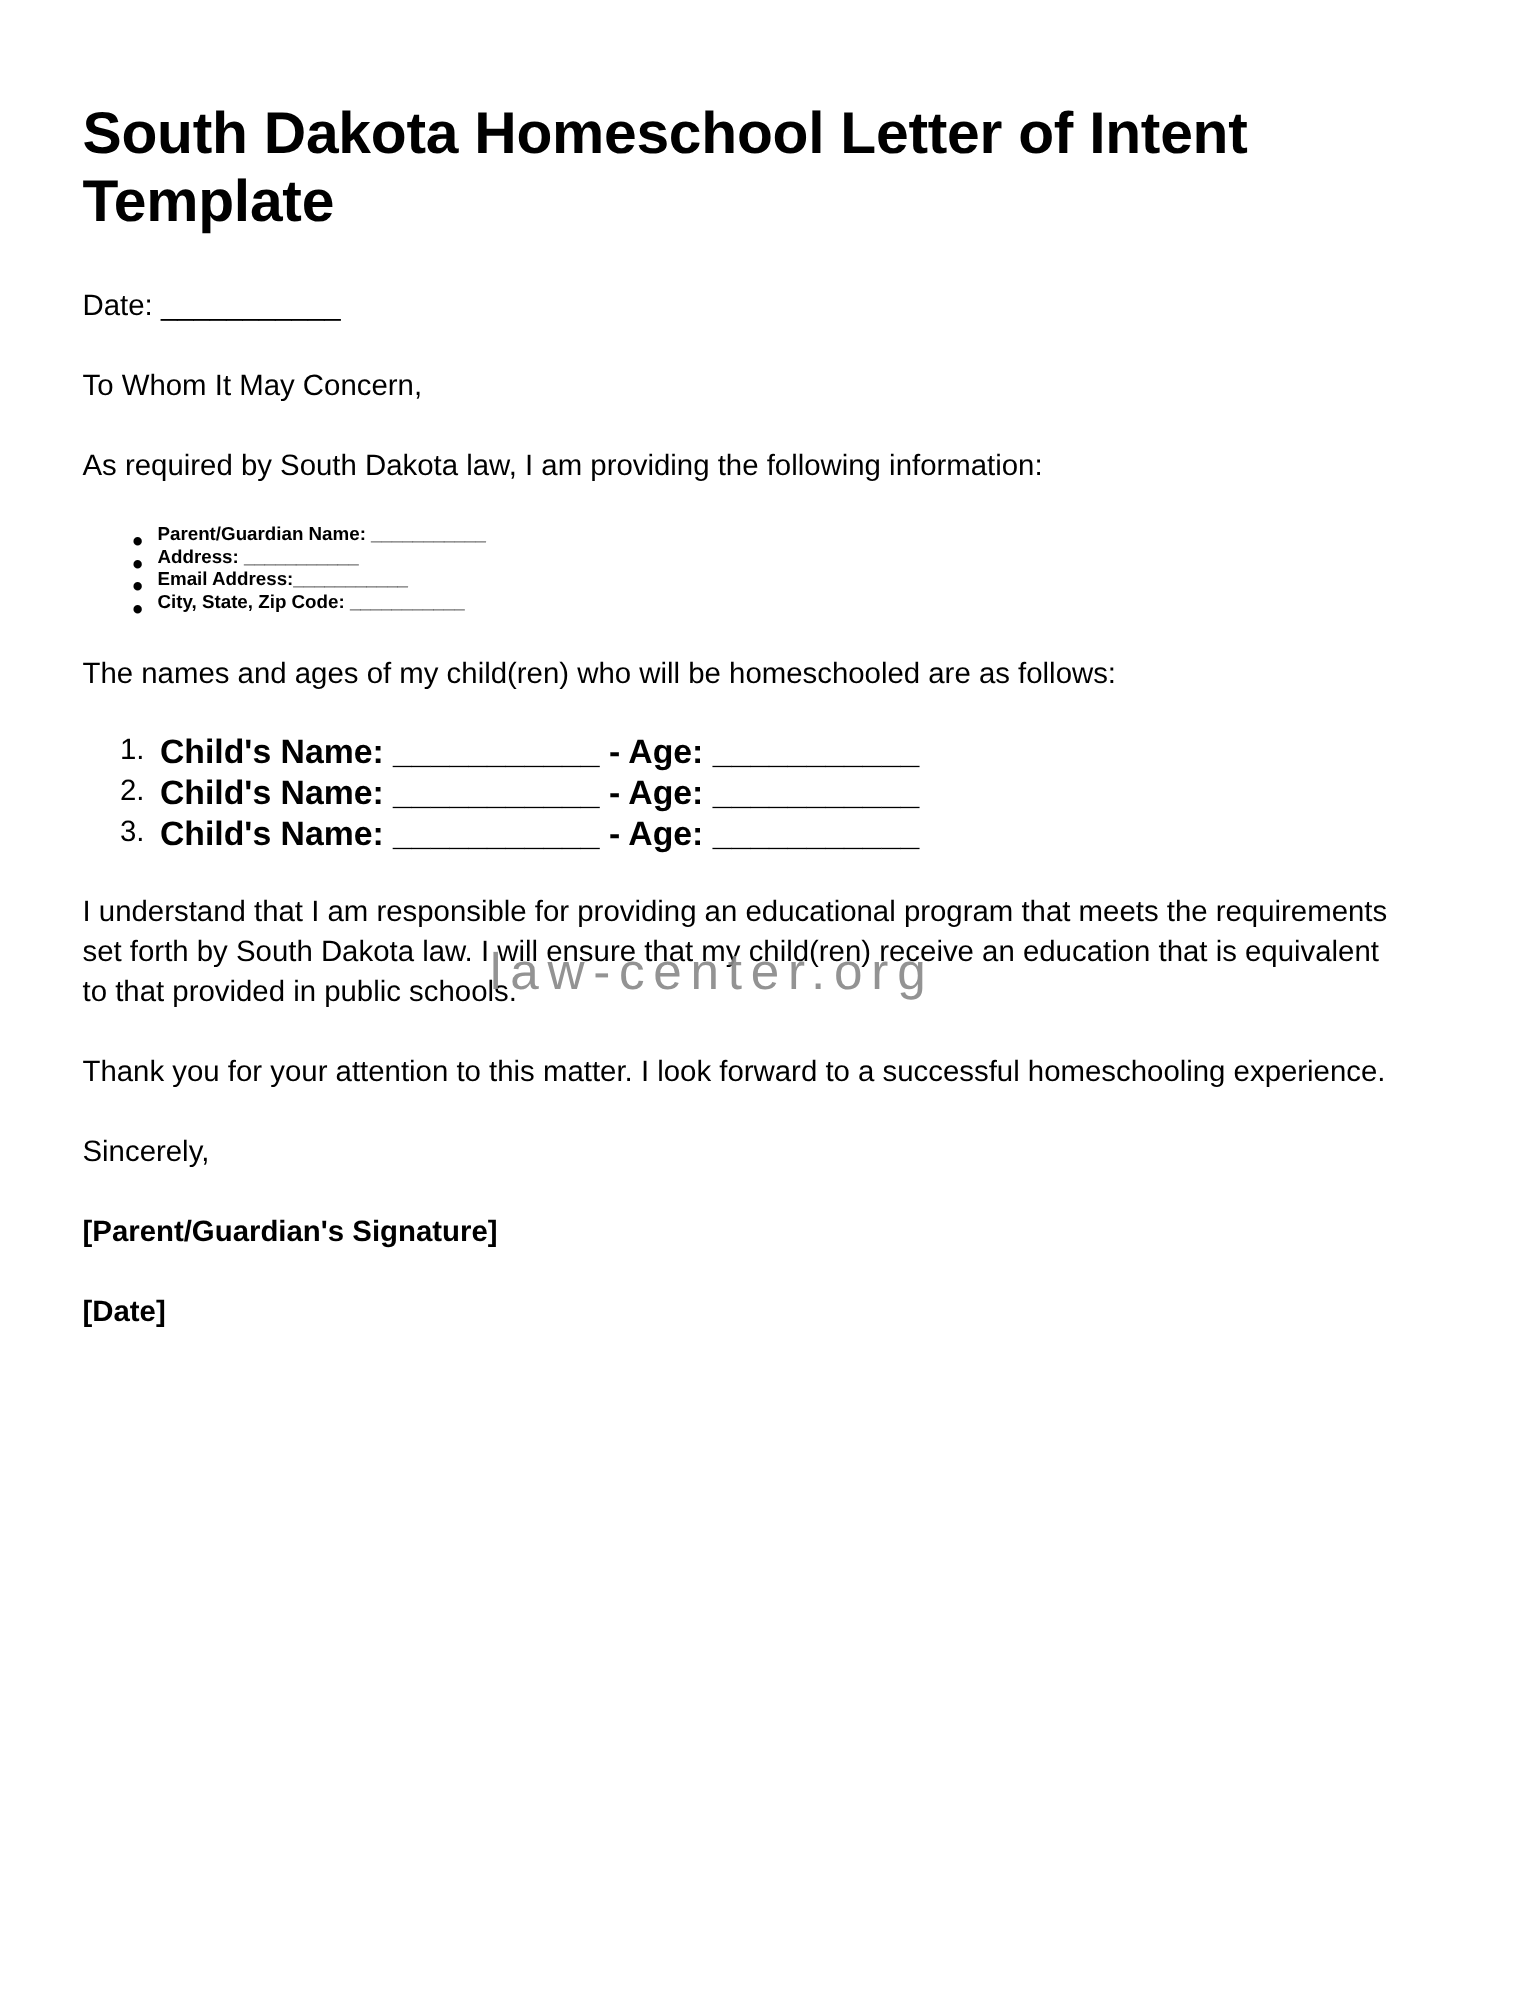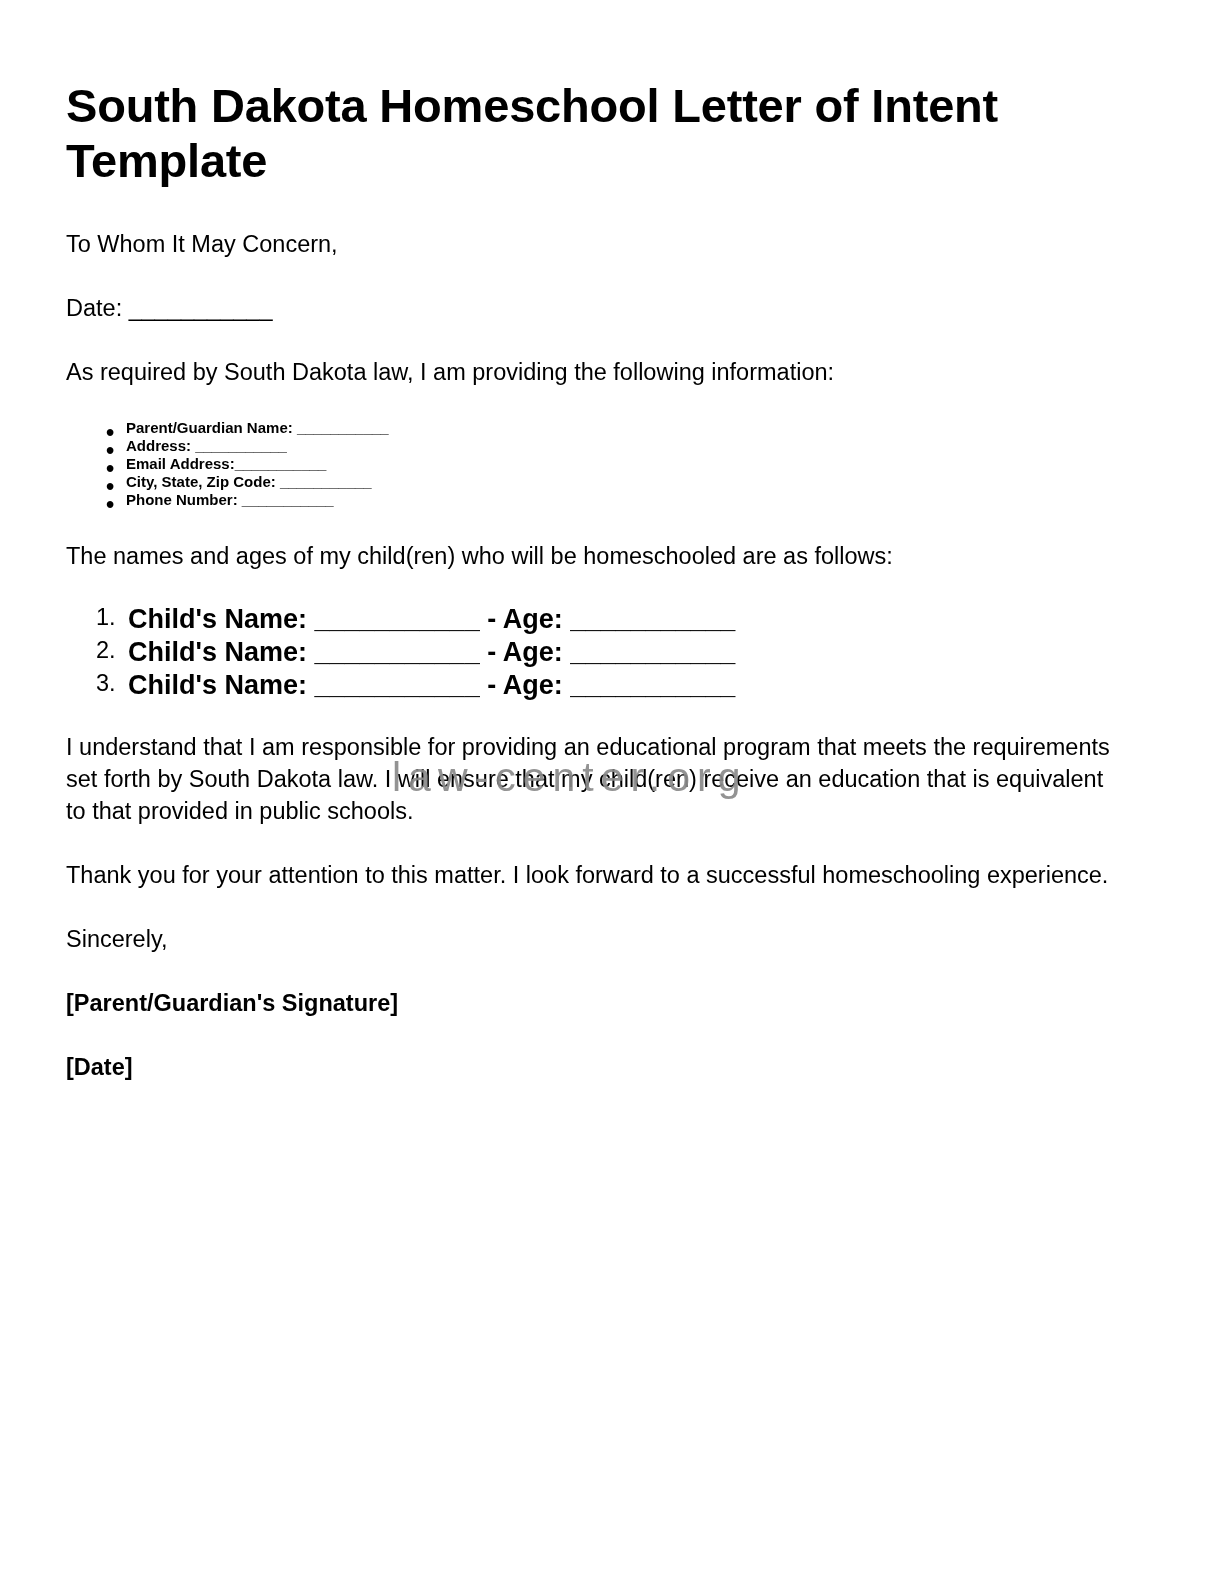--- a/index.html
+++ b/index.html
@@ -150,33 +150,32 @@
 </style>
 </head>
 <body>
 
 <div id="page">
 
   <div id="content">
 
     <h1 id="doc-title">South Dakota Homeschool Letter of Intent Template</h1>
 
+    <p class="para"><span>Date: </span><span class="blank">___________</span></p>
+
     <p class="para">To Whom It May Concern,</p>
-
-    <p class="para"><span>Date: </span><span class="blank">___________</span></p>
 
 
     <p class="para tight-after">As required by South Dakota law, I am providing the following information:</p>
 
     <ul class="info-list">
       <li><span>Parent/Guardian Name: </span><span class="blank">___________</span></li>
       <li><span>Address: </span><span class="blank">___________</span></li>
       <li><span>Email Address:</span><span class="blank">___________</span></li>
       <li><span>City, State, Zip Code: </span><span class="blank">___________</span></li>
-      <li><span>Phone Number: </span><span class="blank">___________</span></li>
     </ul>
 
     <p class="para tight-after">The names and ages of my child(ren) who will be homeschooled are as follows:</p>
 
     <ol class="children-list">
       <li><span>Child's Name: </span><span class="blank">___________</span><span> - </span><span>Age: </span><span class="blank">___________</span></li>
       <li><span>Child's Name: </span><span class="blank">___________</span><span> - </span><span>Age: </span><span class="blank">___________</span></li>
       <li><span>Child's Name: </span><span class="blank">___________</span><span> - </span><span>Age: </span><span class="blank">___________</span></li>
     </ol>
 

